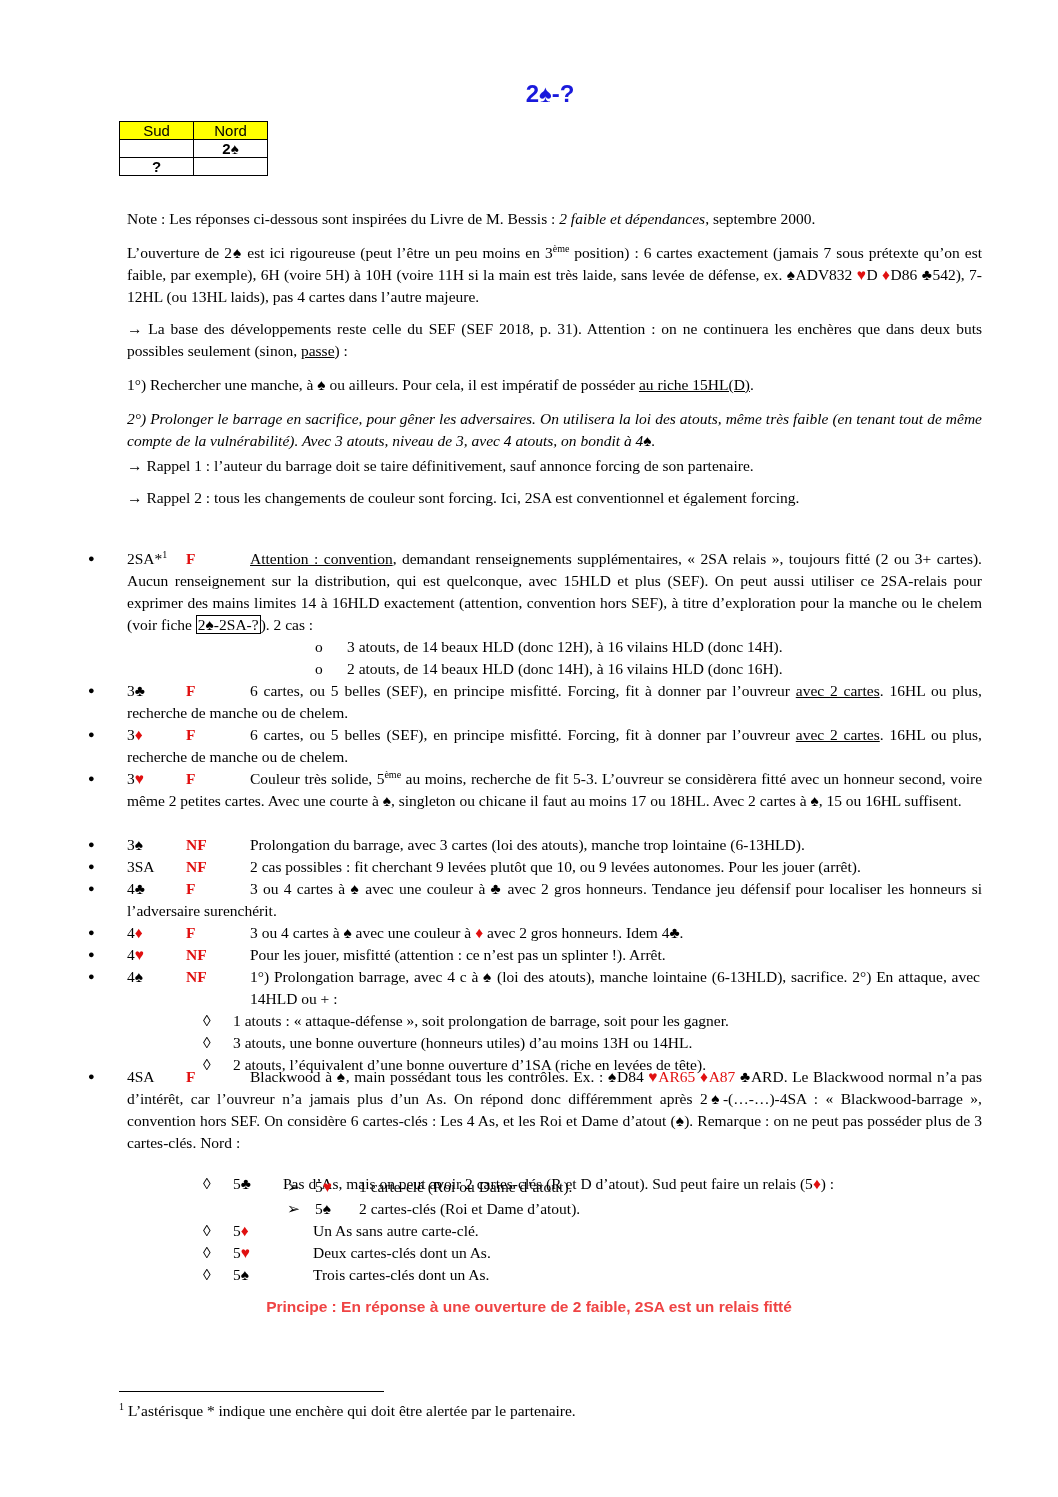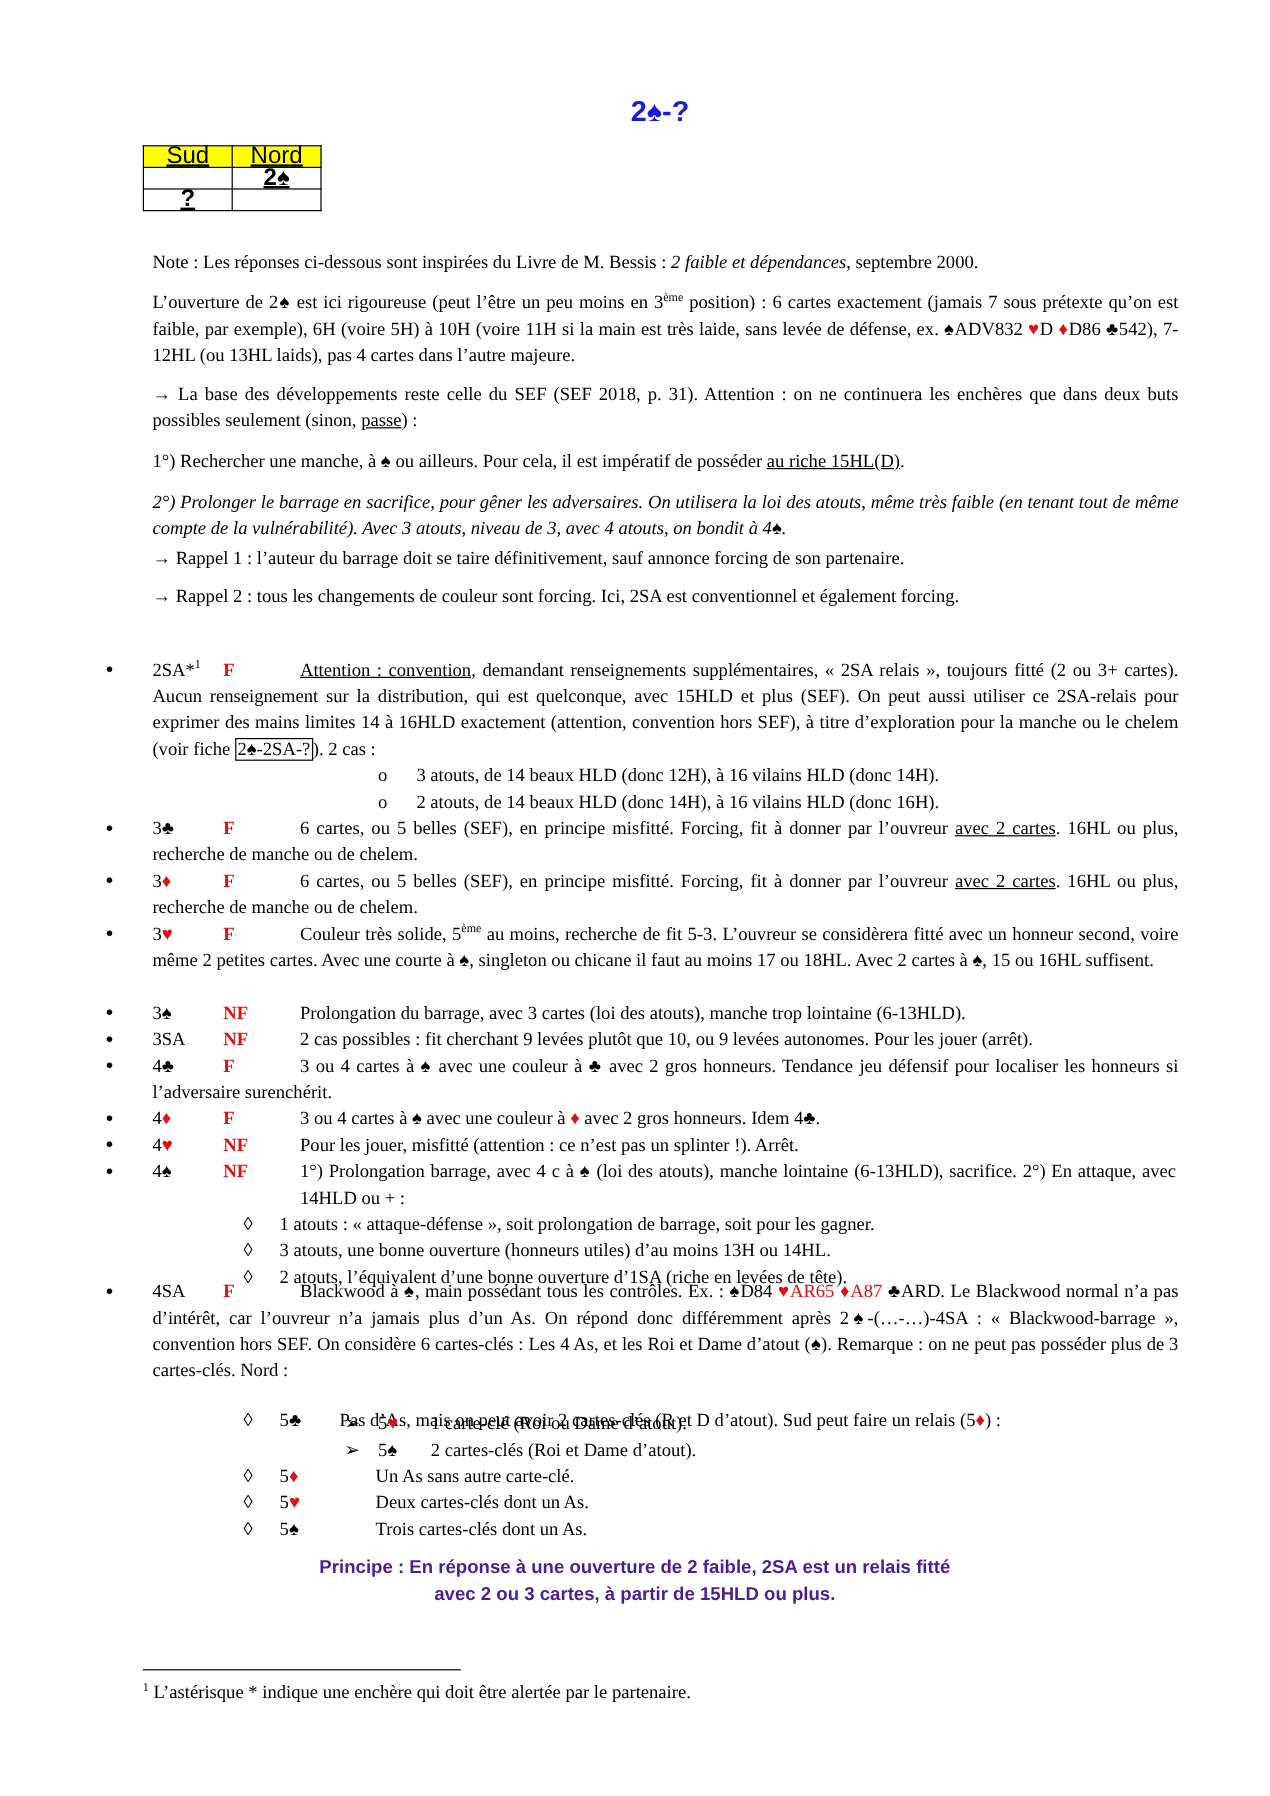--- a/index.html
+++ b/index.html
@@ -1,32 +1,32 @@
 <!DOCTYPE html>
 <html><head>
 <meta charset="utf-8">
 <style>
   html, body { margin:0; padding:0; background:#ffffff; }
   body { width:1058px; height:1497px; position:relative; font-family:"Liberation Serif", serif; color:#000; font-size:15.5px; }
   .title { position:absolute; left:0; width:1100px; top:80px; text-align:center; font-family:"Liberation Sans", sans-serif; font-weight:bold; font-size:24px; color:#1a1adc; }
-  table.bid { position:absolute; left:119px; top:121px; border-collapse:collapse; font-family:"Liberation Sans", sans-serif; font-size:20px;text-decoration:underline; }
+  table.bid { position:absolute; left:119px; top:121px; border-collapse:collapse; font-family:"Liberation Sans", sans-serif; font-size:15px; }
   table.bid td { border:1.5px solid #000; width:73px; height:17px; text-align:center; padding:0; line-height:17px; }
   table.bid tr.head td { background:#ffff00; }
   table.bid td.b { font-weight:bold; }
   .p { position:absolute; left:127px; width:855px; text-align:justify; line-height:22px; }
   .red { color:#e01010; }
   .u { text-decoration:underline; }
   sup { font-size:10px; line-height:0; }
   .bul { position:absolute; left:88px; font-size:11px; }
   .bulrow { position:absolute; left:127px; width:855px; line-height:22px; text-align:justify; }
   .bid-code { display:inline-block; width:59px; }
   .force { display:inline-block; width:64px; color:#e01010; font-family:"Liberation Serif", serif; font-weight:bold; }
   .boxed { border:1.5px solid #000; padding:0 1px; }
   .sub { position:absolute; line-height:22px; }
-  .principe { position:absolute; left:0; width:1058px; text-align:center; font-family:"Liberation Sans", sans-serif; font-weight:bold; font-size:15.5px; color:#4c1d95; line-height:22px; top:1296px; }
+  .principe { position:absolute; left:0; width:1058px; text-align:center; font-family:"Liberation Sans", sans-serif; font-weight:bold; font-size:15.5px; color:#ef4444; line-height:22px; top:1296px; }
   .fnrule { position:absolute; left:119px; top:1391px; width:265px; border-top:1.5px solid #000; }
   .fn { position:absolute; left:119px; top:1402px; font-size:15.5px; }
 </style>
 </head>
 <body>
 
 <div class="title">2♠-?</div>
 
 <table class="bid">
   <tbody>
@@ -97,17 +97,16 @@
 
 <div class="sub" style="left:203px; top:1137px;margin-top:36px;"><span style="display:inline-block;width:30px;">◊</span><span style="display:inline-block;width:50px;"><span>5</span><span>♣</span></span><span>Pas d’As, mais on peut avoir 2 cartes-clés (R et D d’atout). Sud peut faire un relais (5</span><span class="red">♦</span><span>) :</span></div>
 <div class="sub" style="left:287px; top:1176px;"><span style="display:inline-block;width:28px;">➢</span><span class="red" style="display:inline-block;width:44px;"><span style="color:#000">5</span><span>♥</span></span><span>1 carte-clé (Roi ou Dame d’atout).</span></div>
 <div class="sub" style="left:287px; top:1198px;"><span style="display:inline-block;width:28px;">➢</span><span style="display:inline-block;width:44px;"><span>5</span><span>♠</span></span><span>2 cartes-clés (Roi et Dame d’atout).</span></div>
 <div class="sub" style="left:203px; top:1220px;"><span style="display:inline-block;width:30px;">◊</span><span style="display:inline-block;width:80px;"><span>5</span><span class="red">♦</span></span><span>Un As sans autre carte-clé.</span></div>
 <div class="sub" style="left:203px; top:1242px;"><span style="display:inline-block;width:30px;">◊</span><span style="display:inline-block;width:80px;"><span>5</span><span class="red">♥</span></span><span>Deux cartes-clés dont un As.</span></div>
 <div class="sub" style="left:203px; top:1264px;"><span style="display:inline-block;width:30px;">◊</span><span style="display:inline-block;width:80px;"><span>5</span><span>♠</span></span><span>Trois cartes-clés dont un As.</span></div>
 
 <div class="principe">
   <div>Principe : En réponse à une ouverture de 2 faible, 2SA est un relais fitté</div>
-  <div>avec 2 ou 3 cartes, à partir de 15HLD ou plus.</div>
 </div>
 
 <div class="fnrule"></div>
 <div class="fn"><sup>1</sup><span> L’astérisque * indique une enchère qui doit être alertée par le partenaire.</span></div>
 
 </body></html>

